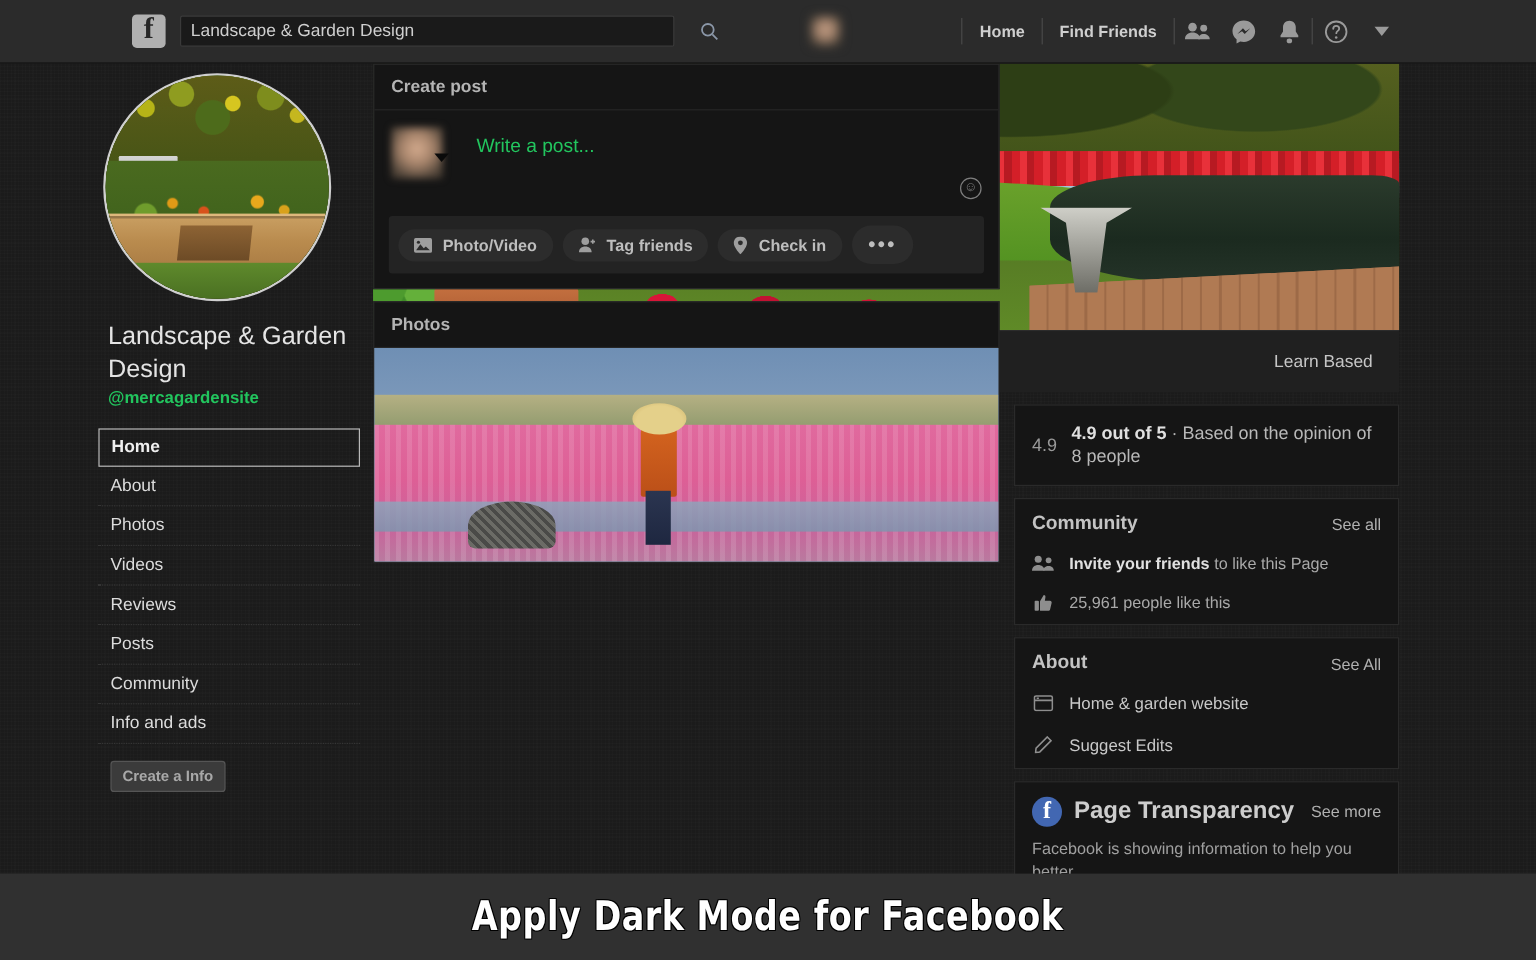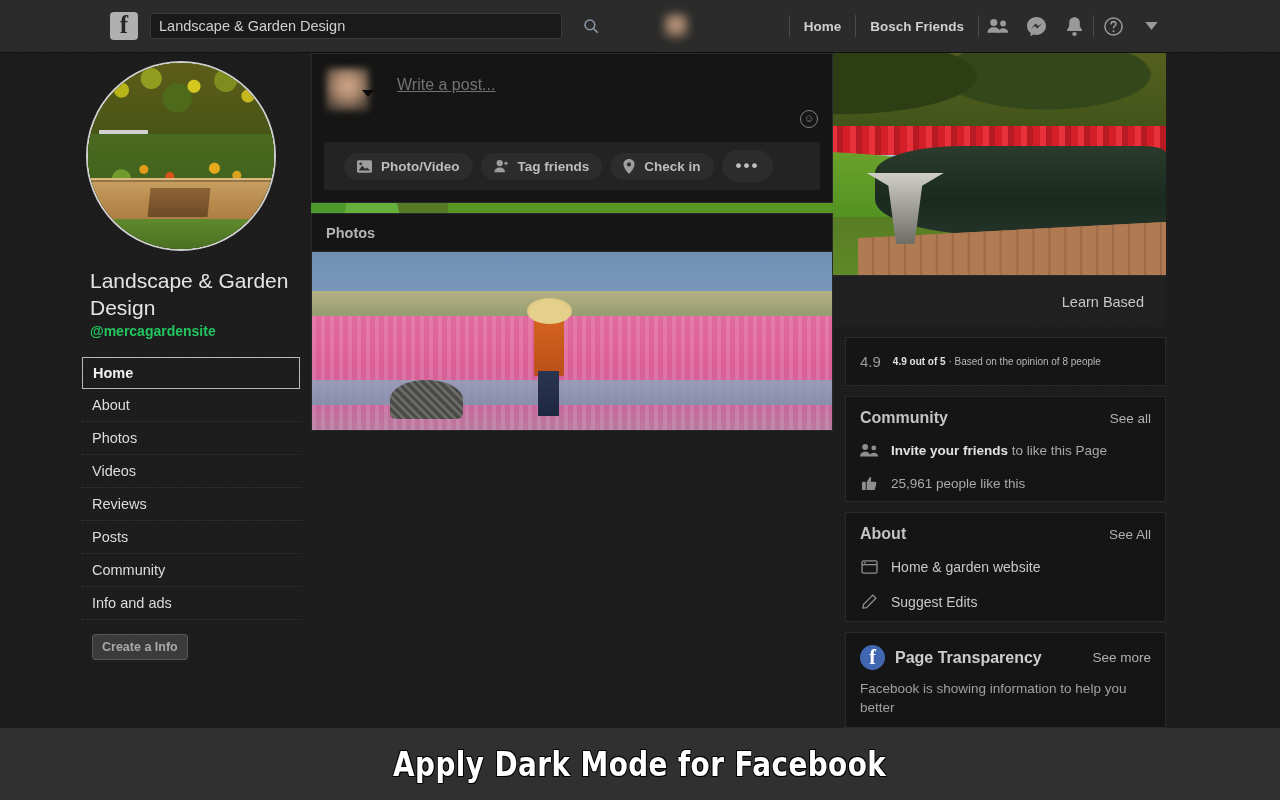--- a/index.html
+++ b/index.html
@@ -233,29 +233,29 @@
     width: 43px; height: 43px; border-radius: 2px;
     background: radial-gradient(circle at 50% 42%, #d4ab8e 0%, #a8856c 38%, #55483c 75%, #362f28 100%);
     filter: blur(3px);
     flex: 0 0 43px;
   }
   .cmp-caret {
     position: absolute; left: 50px; top: 36px;
     width: 0; height: 0; border-left: 6px solid transparent;
     border-right: 6px solid transparent; border-top: 7px solid #0a0a0a;
   }
-  .cmp-placeholder { margin-left: 28px; font-size: 16px; color: #737373; padding-top: 8px; text-decoration: underline; }
+  .cmp-placeholder { margin-left: 28px; font-size: 16px; color: #22c55e; padding-top: 8px; }
   .cmp-emoji {
     position: absolute; right: 14px; bottom: 4px; width: 18px; height: 18px;
     border-radius: 50%; border: 1.5px solid #7e7e7e; color: #7e7e7e;
     font-size: 11px; line-height: 15px; text-align: center; cursor: pointer;
   }
   .cmp-toolbar {
     display: flex; align-items: center; gap: 8px; margin: 10px 12px 12px 12px;
-    background: #232323; border-radius: 3px; padding: 8px 20px;
+    background: #232323; border-radius: 3px; padding: 8px 8px;
   }
   .cmp-chip {
     display: flex; align-items: center; gap: 9px;
     padding: 6px 13px; border-radius: 18px; background: #2c2c2c;
     font-size: 13.5px; font-weight: bold; color: #bdbdbd; cursor: pointer;
   }
   .cmp-chip.dots { padding: 6px 14px; letter-spacing: 2px; font-size: 17px; }
 
   .photo-strip { width: 100%; height: 178px; overflow: hidden; position: relative; background: #7d98b8; }
   .ph-sky { position: absolute; inset: 0; background: linear-gradient(#6f8fb4 0%, #7e9abb 30%, #8aa0b8 42%, #95a6b6 100%); }
@@ -277,21 +277,21 @@
   .ph-legs { position: absolute; left: 28%; top: 62%; width: 44%; height: 38%;
     background: linear-gradient(#2b3550, #1e2740); }
   .ph-basket { position: absolute; left: 15%; top: 72%; width: 14%; height: 22%;
     background: repeating-linear-gradient(45deg, #4a4a48 0 3px, #6b6b66 3px 6px);
     border-radius: 50% 50% 6px 6px; }
 
   
   .rightcol { position: absolute; left: 845px; top: 284px; width: 321px; }
   .rating-card { display: flex; align-items: center; padding: 14px 14px; gap: 12px; }
   .rating-num { font-size: 15px; color: #9a9a9a; flex: 0 0 auto; }
-  .rating-text { font-size: 10px; color: #b8b8b8; line-height: 19px; }
+  .rating-text { font-size: 15px; color: #b8b8b8; line-height: 19px; }
   .rating-text b { color: #e0e0e0; }
 
   .side-head {
     display: flex; align-items: center; padding: 12px 14px 8px 14px;
   }
   .side-head .t { font-size: 16px; font-weight: bold; color: #c3c3c3; }
   .side-head .a { margin-left: auto; font-size: 13.5px; color: #b0b0b0; cursor: pointer; }
   .side-row {
     display: flex; align-items: center; gap: 12px;
     padding: 6px 14px 8px 14px; font-size: 13.5px; color: #a9a9a9;
@@ -301,21 +301,21 @@
     display: flex; align-items: center; justify-content: center; }
   .side-row.about-row { font-size: 14px; color: #c8c8c8; padding-bottom: 10px; }
 
   .transparency { padding: 12px 14px 10px 14px; }
   .tr-head { display: flex; align-items: center; gap: 10px; }
   .tr-logo {
     width: 25px; height: 25px; border-radius: 50%; background: #4267b2;
     color: #fff; font-weight: bold; font-size: 20px; line-height: 25px;
     text-align: center; font-family: "Liberation Serif", serif;
   }
-  .tr-title { font-size: 16px; font-weight: bold; color: #cdcdcd; }
+  .tr-title { font-size: 20px; font-weight: bold; color: #cdcdcd; }
   .tr-more { margin-left: auto; font-size: 13.5px; color: #b0b0b0; cursor: pointer; }
   .tr-body { margin-top: 9px; font-size: 13.5px; color: #a0a0a0; line-height: 19px; }
 
   
   .caption-banner {
     position: absolute; left: 0; bottom: 0; width: 1280px; height: 72px;
     background: #303030; z-index: 60;
     display: flex; align-items: center; justify-content: center;
   }
   .caption-text {
@@ -344,21 +344,21 @@
           <line x1="15.5" y1="15.5" x2="21" y2="21"></line>
       </svg>
     </button>
   </div>
 
   <div class="nav-right">
     <div class="nav-avatar"></div>
     <div class="nav-sep"></div>
     <div class="nav-link">Home</div>
     <div class="nav-sep"></div>
-    <div class="nav-link">Bosch Friends</div>
+    <div class="nav-link">Find Friends</div>
     <div class="nav-sep"></div>
     <div class="nav-icon">
       <svg width="22" height="18" viewBox="0 0 26 18" fill="#9a9a9a">
         <circle cx="8" cy="5" r="4.2"></circle>
           <path d="M0.5 17c0-4.2 3.4-6.6 7.5-6.6S15.5 12.8 15.5 17z"></path>
         <circle cx="19" cy="6" r="3.4"></circle>
           <path d="M13.5 17c0-3.4 2.6-5.3 5.5-5.3S25 13.6 25 17z"></path>
       </svg>
     </div>
     <div class="nav-icon">
@@ -460,20 +460,21 @@
       </span>
       <span>Share</span>
     </div>
     <div class="act-btn" style="font-size:17px;letter-spacing:2px;">•••</div>
     <div class="learn-more">Learn Based</div>
   </div>
 
   <div class="centercol">
 
     <div class="card composer">
+      <div class="card-head">Create post</div>
       <div class="composer-body">
         <div class="cmp-avatar"></div>
         <div class="cmp-caret"></div>
         <div class="cmp-placeholder">Write a post...</div>
         <div class="cmp-emoji">☺</div>
       </div>
       <div class="cmp-toolbar">
         <div class="cmp-chip">
           <span>
             <svg width="15" height="13" viewBox="0 0 17 14" fill="#9e9e9e">

